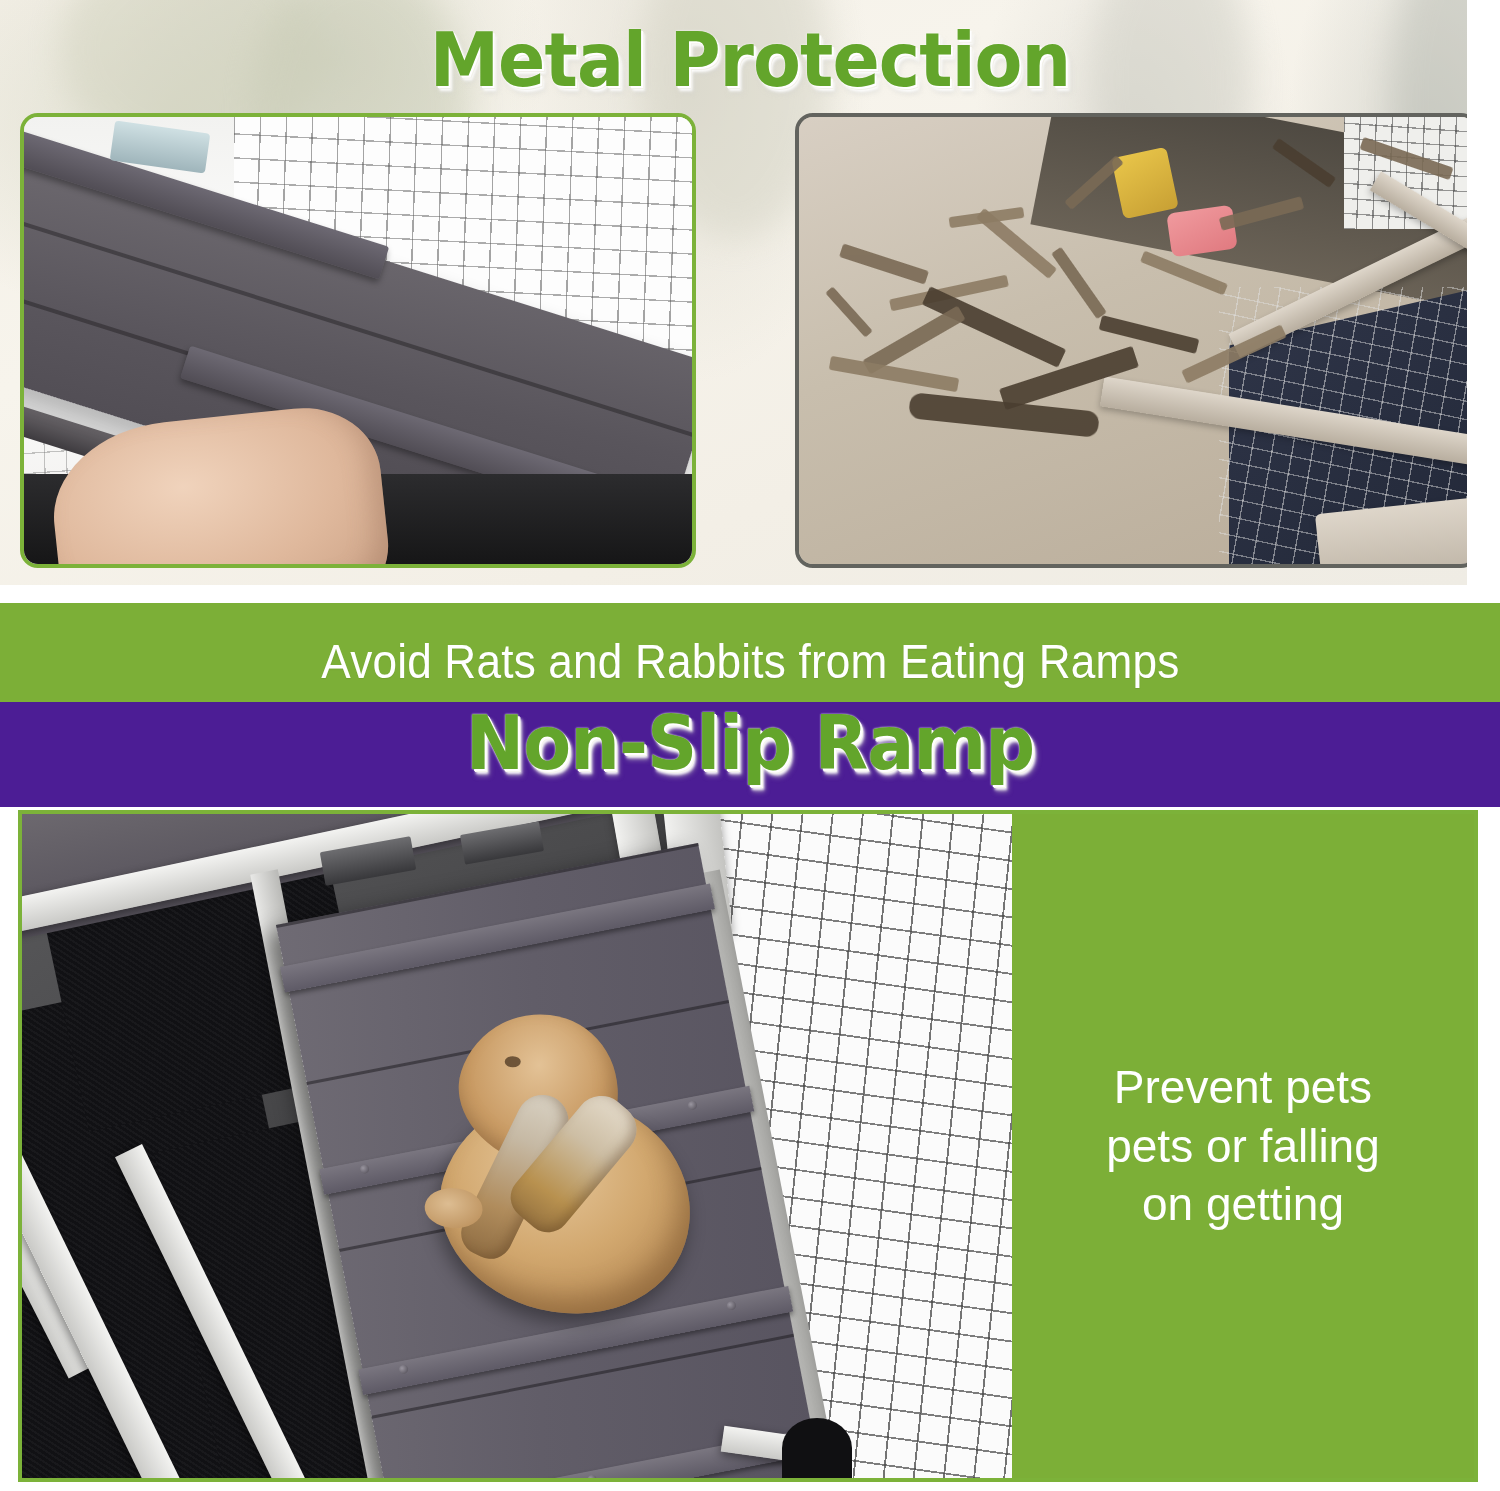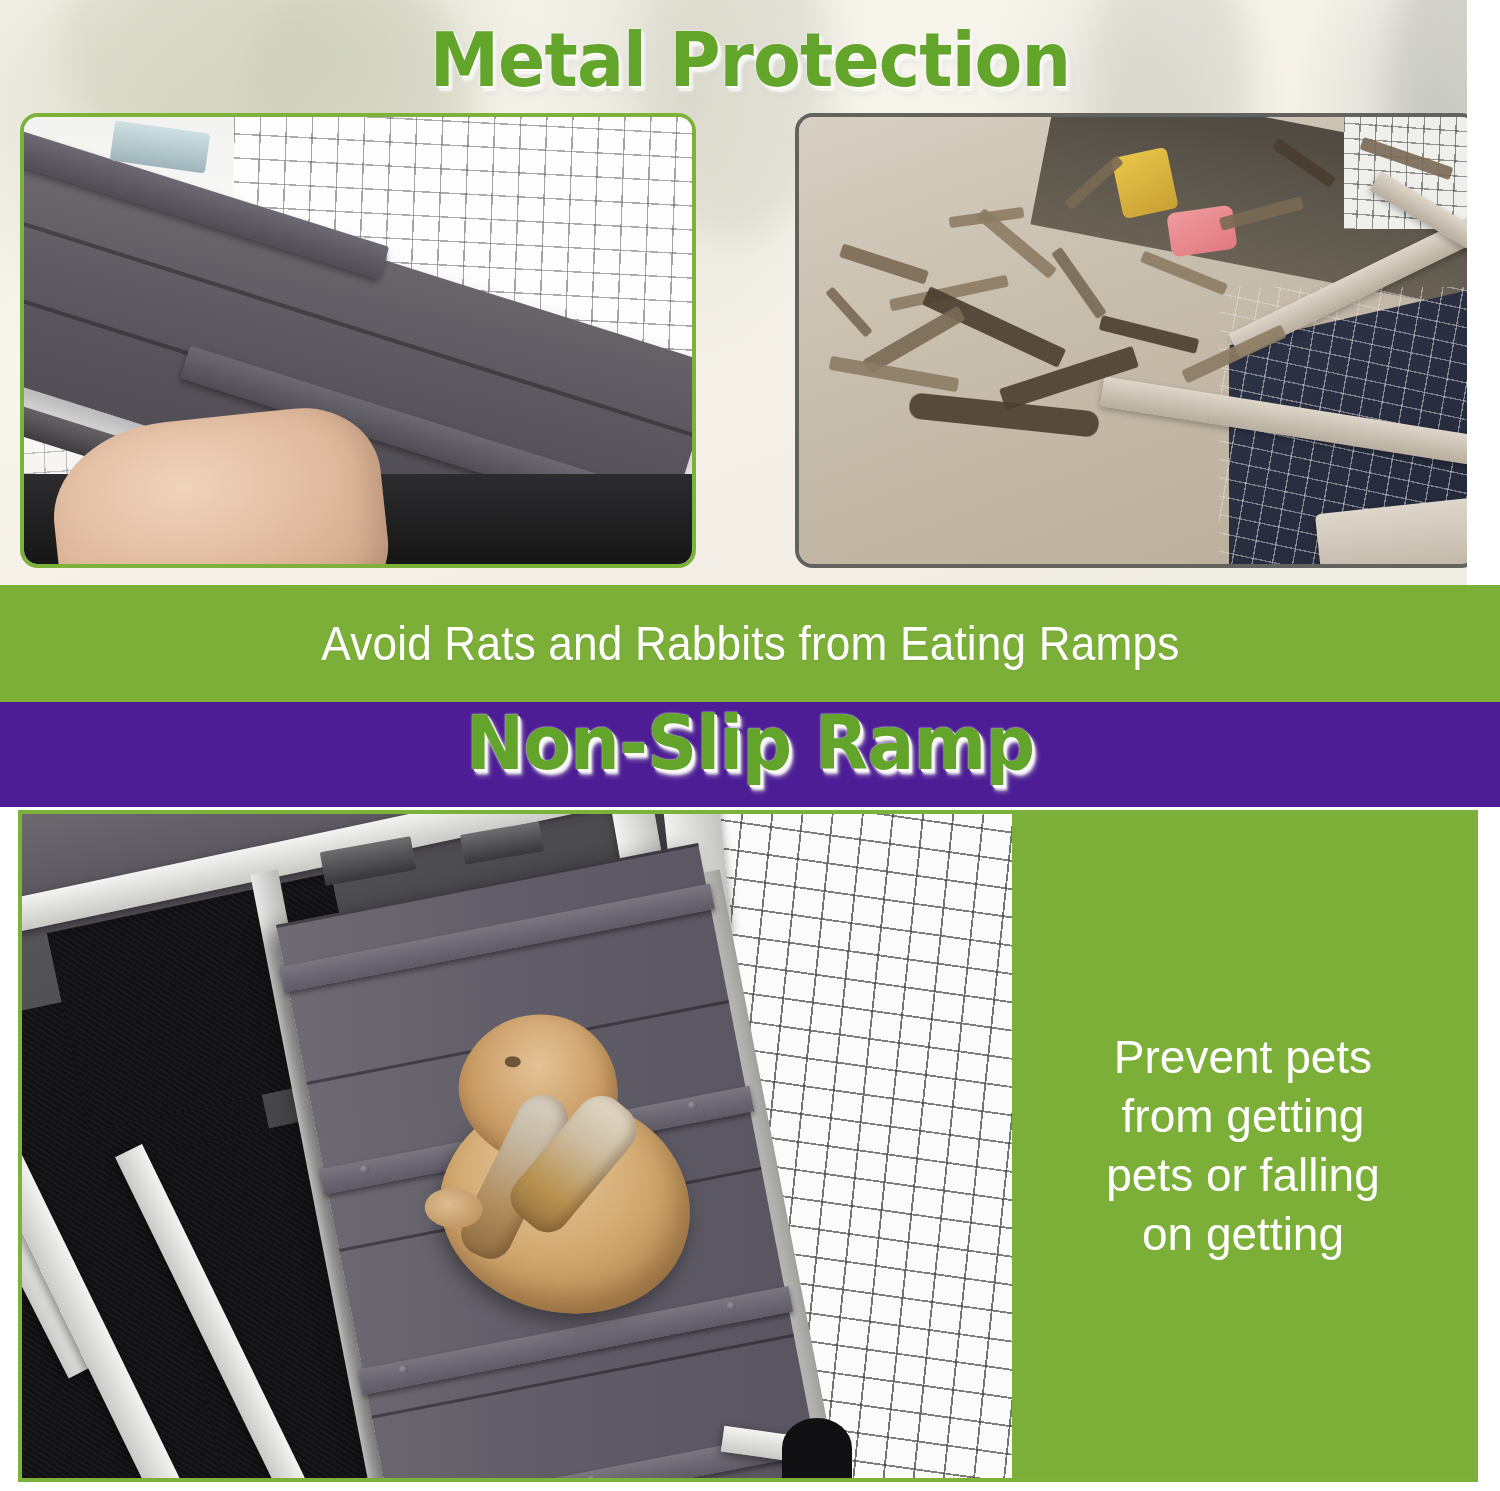--- a/index.html
+++ b/index.html
@@ -55,21 +55,21 @@
   }
   
   .photo-tr{
     left:795px; top:113px; width:684px; height:455px;
     border:4px solid #62635e; border-radius:18px;
     background:#cfc8bd;
   }
 
   
   .green-banner{
-    position:absolute; left:0; top:585px; width:1500px; height:117px;
+    position:absolute; left:0; top:603px; width:1500px; height:117px;
     background:#7CAF37;
     display:flex; align-items:center; justify-content:center;
   }
   .green-banner .bnr-text{
     color:#ffffff;
     font-size:48px;
     font-weight:400;
     letter-spacing:.2px;
     transform:scaleX(.92);
     font-family:"Liberation Sans",sans-serif;
@@ -432,18 +432,17 @@
       <div class="rb-paw"></div>
     </div>
 
     <div class="bl-white-beam" style="left:700px; top:620px; width:120px; height:26px; transform:rotate(8deg);"></div>
     <div style="position:absolute; left:760px; bottom:0; width:70px; height:60px; background:#101012; border-radius:50% 50% 0 0;"></div>
   </div>
 
   <div class="green-pane">
     <div class="pane-text">
       <div>Prevent pets</div>
-      <div>from getting</div>
       <div>pets or falling</div>
       <div>on getting</div>
     </div>
   </div>
 </div>
 
 </body></html>

